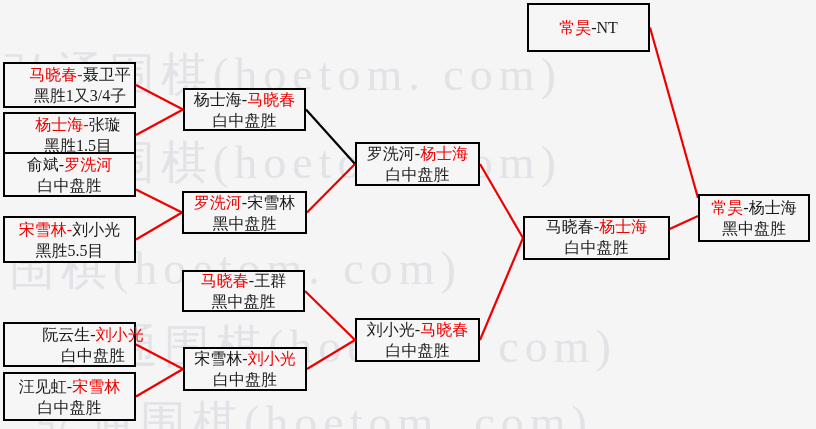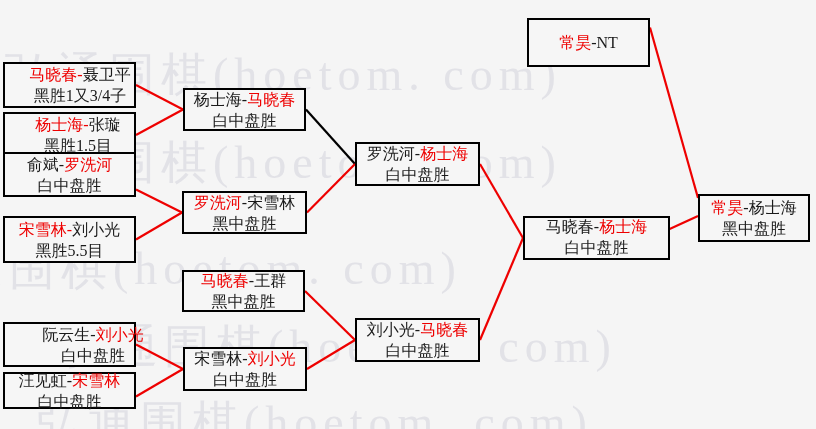--- a/index.html
+++ b/index.html
@@ -65,21 +65,21 @@
       <span class="match-line2">白中盘胜</span>
     </div>
     <div class="match-box" style="left: 3px; top: 216px; width: 133px; height: 47px;">
       <span class="match-line1"><span class="seg-red">宋雪林-</span><span class="seg-black">刘小光</span></span>
       <span class="match-line2">黑胜5.5目</span>
     </div>
     <div class="match-box" style="left: 3px; top: 322px; width: 133px; height: 45px; padding-left: 47px;">
       <span class="match-line1"><span class="seg-black">阮云生-</span><span class="seg-red">刘小光</span></span>
       <span class="match-line2">白中盘胜</span>
     </div>
-    <div class="match-box" style="left: 3px; top: 372px; width: 133px; height: 37px; text-align: right;">
+    <div class="match-box" style="left: 3px; top: 372px; width: 133px; height: 49px; text-align: right;">
       <span class="match-line1"><span class="seg-black">汪见虹-</span><span class="seg-red">宋雪林</span></span>
       <span class="match-line2">白中盘胜</span>
     </div>
     <div class="match-box" style="left: 183px; top: 88px; width: 123px; height: 43px;">
       <span class="match-line1"><span class="seg-black">杨士海-</span><span class="seg-red">马晓春</span></span>
       <span class="match-line2">白中盘胜</span>
     </div>
     <div class="match-box" style="left: 182px; top: 191px; width: 125px; height: 43px;">
       <span class="match-line1"><span class="seg-red">罗洗河</span><span class="seg-black">-宋雪林</span></span>
       <span class="match-line2">黑中盘胜</span>
@@ -97,20 +97,20 @@
       <span class="match-line2">白中盘胜</span>
     </div>
     <div class="match-box" style="left: 355px; top: 318px; width: 125px; height: 44px;">
       <span class="match-line1"><span class="seg-black">刘小光-</span><span class="seg-red">马晓春</span></span>
       <span class="match-line2">白中盘胜</span>
     </div>
     <div class="match-box" style="left: 523px; top: 216px; width: 147px; height: 44px; justify-content: flex-end;">
       <span class="match-line1"><span class="seg-black">马晓春-</span><span class="seg-red">杨士海</span></span>
       <span class="match-line2">白中盘胜</span>
     </div>
-    <div class="match-box" style="left: 527px; top: 18px; width: 123px; height: 49px;">
+    <div class="match-box" style="left: 527px; top: 3px; width: 123px; height: 49px;">
       <span class="match-line1"><span class="seg-red">常昊</span><span class="seg-black">-NT</span></span>
     </div>
     <div class="match-box" style="left: 698px; top: 194px; width: 112px; height: 48px;">
       <span class="match-line1"><span class="seg-red">常昊</span><span class="seg-black">-杨士海</span></span>
       <span class="match-line2">黑中盘胜</span>
     </div>
   </div>
 
 </body></html>

